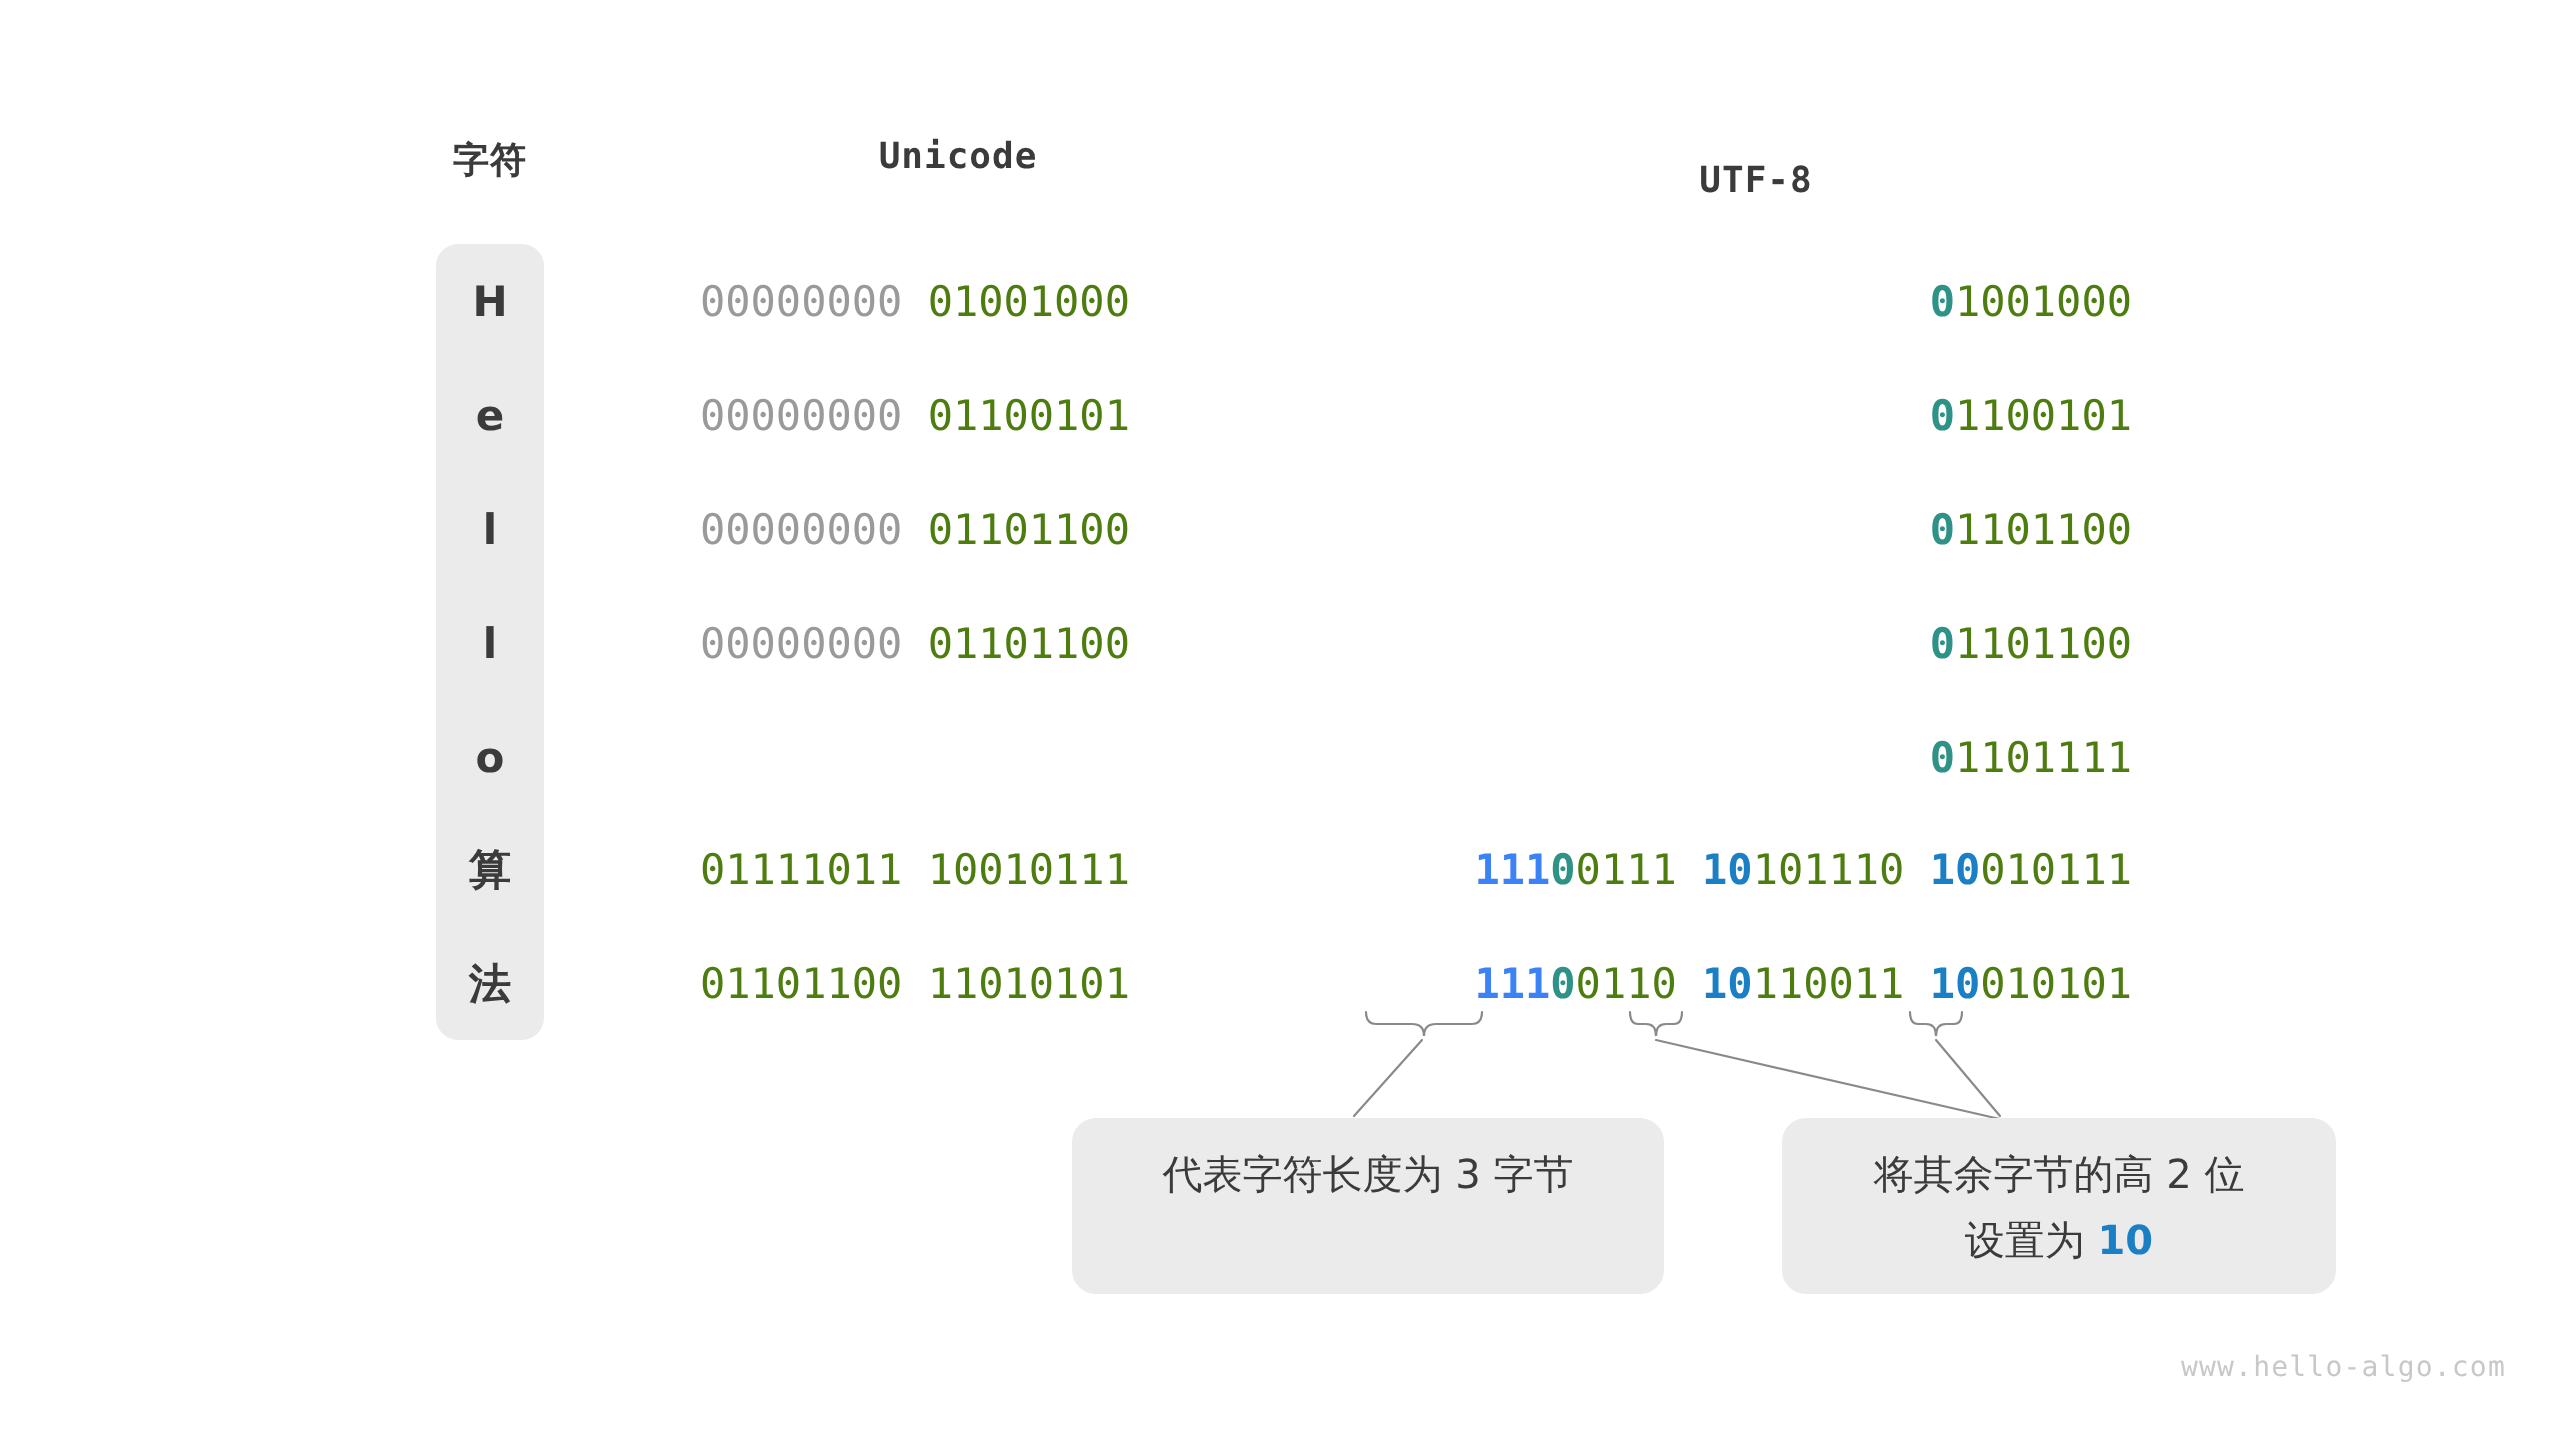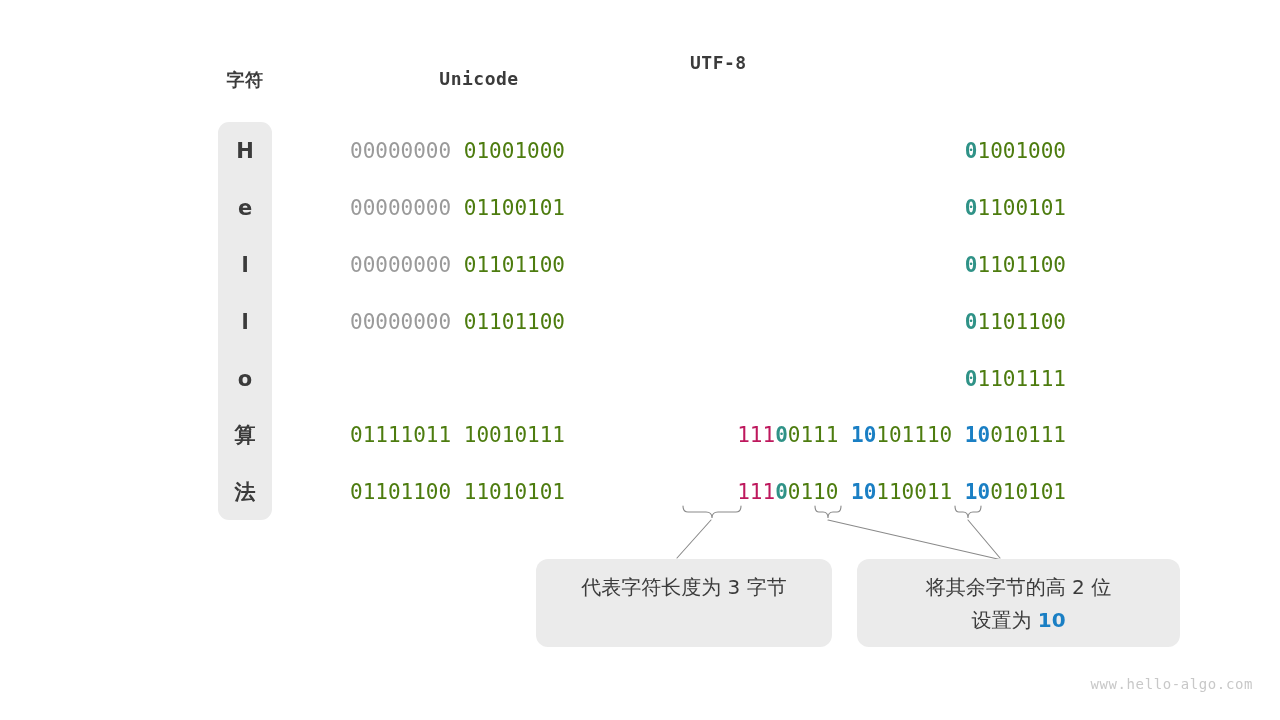--- a/index.html
+++ b/index.html
@@ -42,23 +42,23 @@
     font-family: "DejaVu Sans", "Liberation Sans", sans-serif;
   }
   .head-unicode {
     left: 350px;
     top: 68px;
     width: 258px;
     text-align: center;
   }
   .head-utf8 {
     left: 690px;
-    top: 52px;
+    top: 80px;
     width: 376px;
-    text-align: left;
+    text-align: center;
   }
 
   
   .char-pill {
     position: absolute;
     left: 218px;
     top: 122px;
     width: 54px;
     height: 398px;
     background: #ebebeb;
@@ -92,21 +92,21 @@
     width: 258px;
     text-align: left;
   }
   .utf-cell {
     left: 630px;
     width: 436px;
     text-align: right;
   }
   .hi-zero  { color: #9a9a9a; margin-top: 32px; }
   .dark     { color: #4d7c0f; }
-  .green    { color: #be185d; font-weight: normal; }
+  .green    { color: #3b82f6; font-weight: bold; }
   .teal     { color: #2f9287; font-weight: bold; }
   .blue     { color: #1a7fc4; font-weight: bold; }
 
   
   .overlay {
     position: absolute;
     left: 0; top: 0;
     width: 1280px;
     height: 720px;
     pointer-events: none;
@@ -119,21 +119,21 @@
     border-radius: 12px;
     box-sizing: border-box;
     padding: 12px 16px 14px 16px;
     font-family: "DejaVu Sans", "Liberation Sans", sans-serif;
     font-size: 20px;
     line-height: 33px;
     color: #3b3b3b;
     text-align: center;
   }
   .callout-1 { left: 536px; top: 559px; width: 296px; height: 88px; }
-  .callout-2 { left: 857px; top: 559px; width: 323px; height: 88px; }
+  .callout-2 { left: 891px; top: 559px; width: 277px; height: 88px; }
   .callout .ln { display: block; white-space: nowrap; }
   .callout .g { color: #4e9455; font-weight: bold; }
   .callout .b { color: #1a7fc4; font-weight: bold; }
 
   
   .watermark {
     position: absolute;
     right: 27px;
     top: 676px;
     font-family: "DejaVu Sans Mono", "Liberation Mono", monospace;

